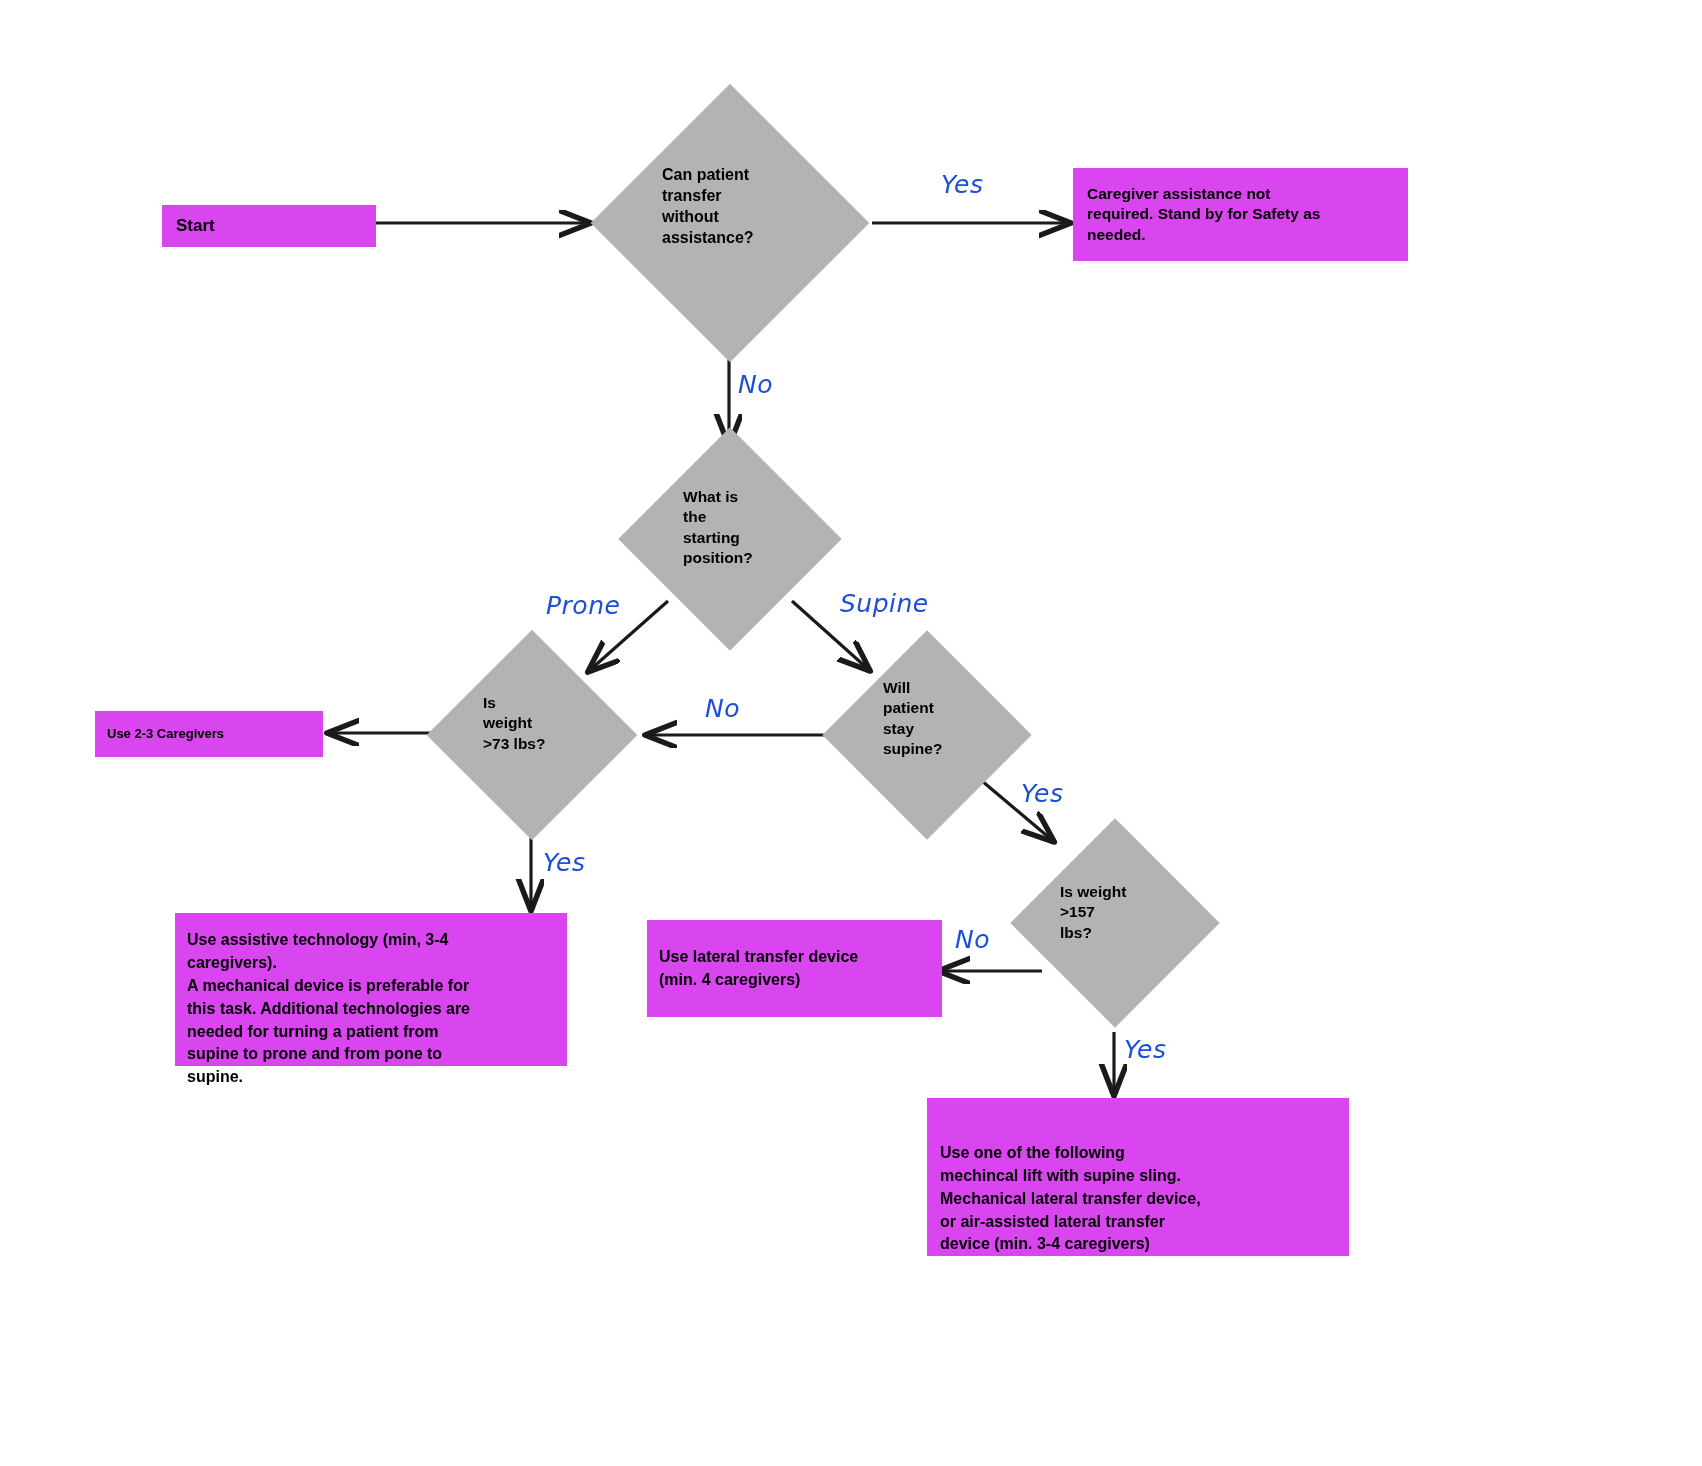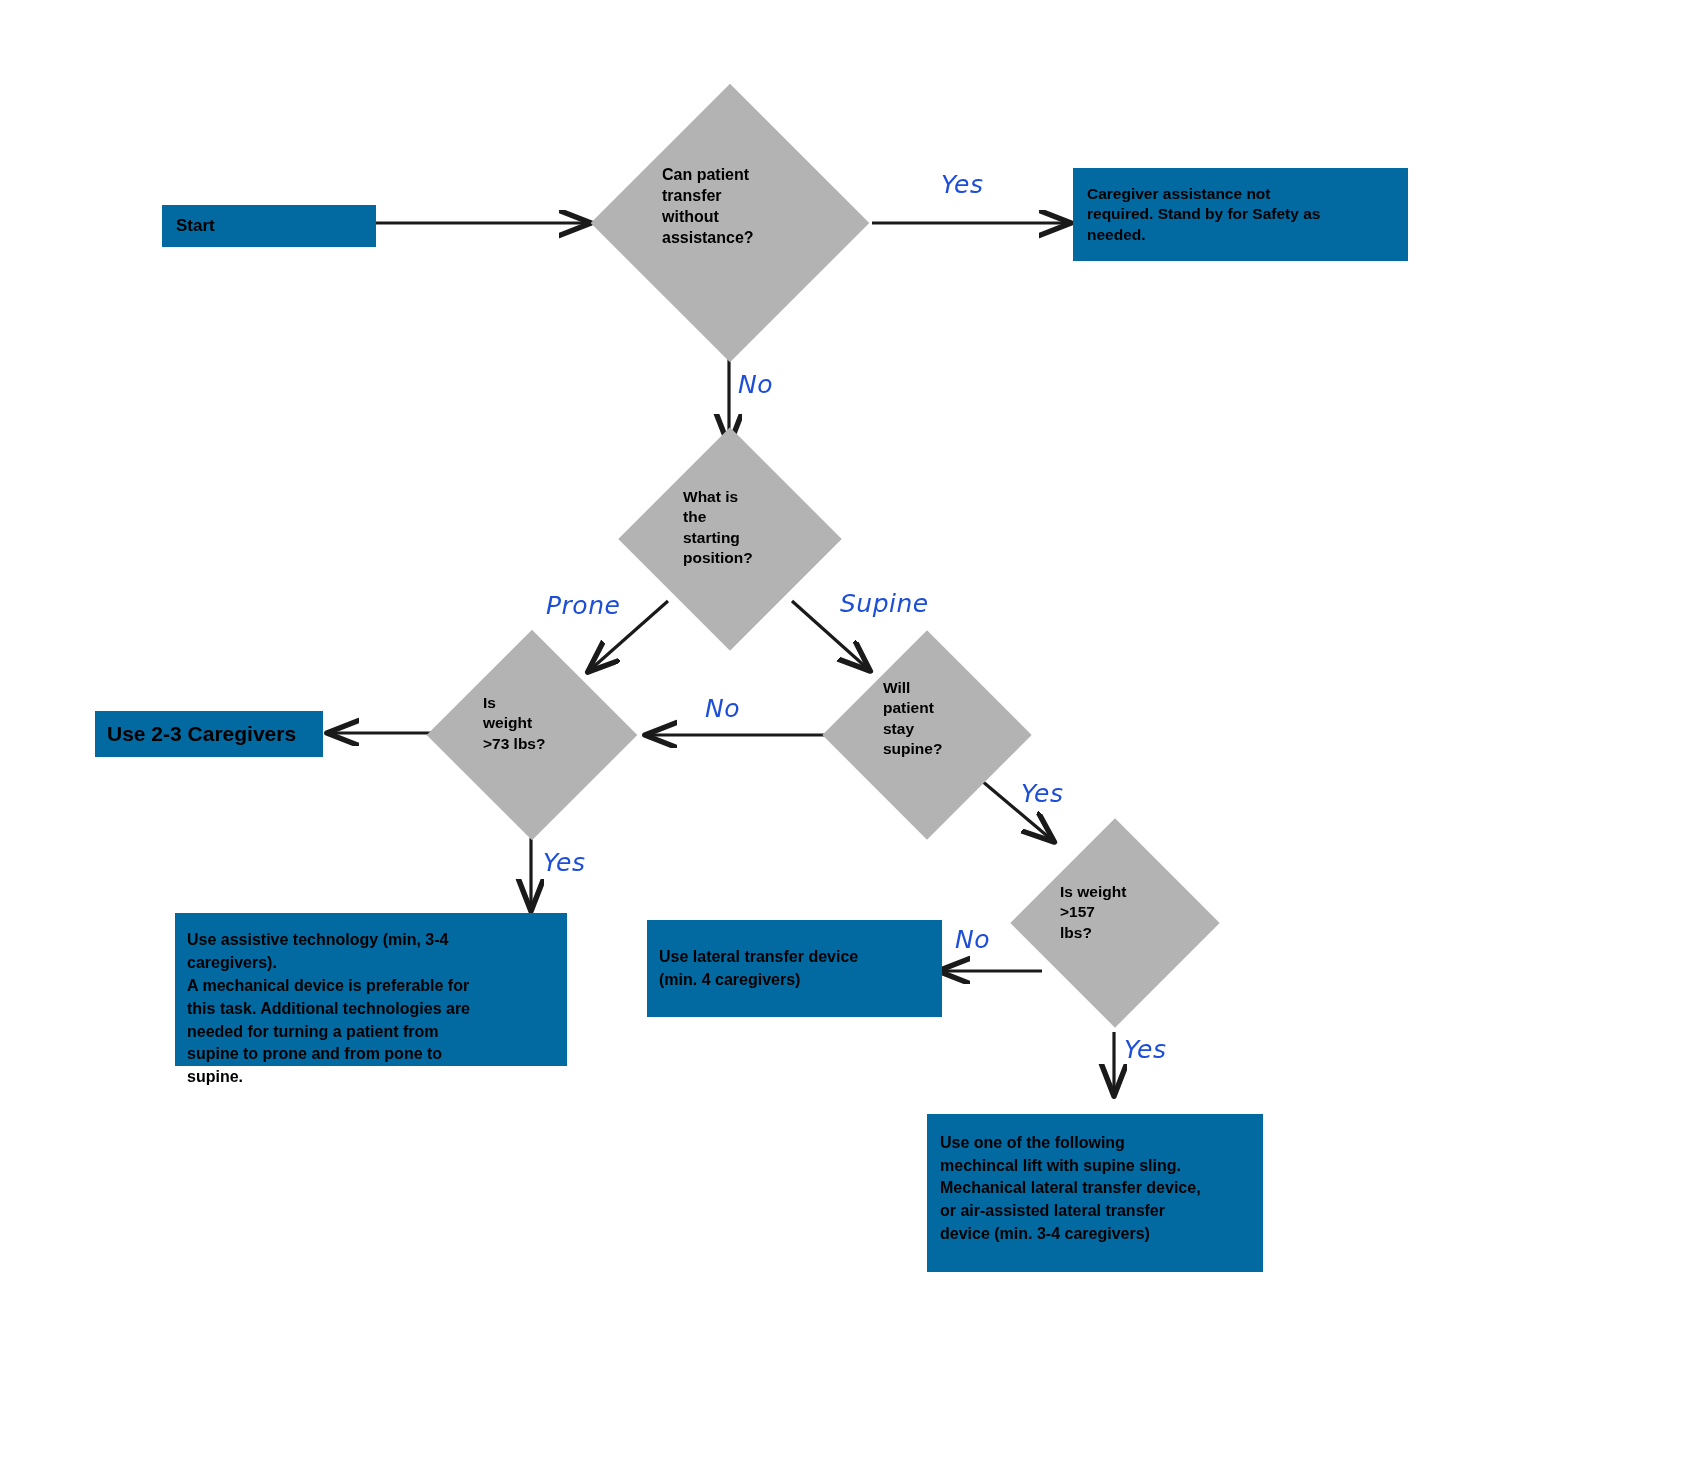--- a/index.html
+++ b/index.html
@@ -13,21 +13,21 @@
     height: 1466px;
     background: #ffffff;
     font-family: "Liberation Sans", sans-serif;
     overflow: hidden;
   }
 
   
   .node {
     position: absolute;
     box-sizing: border-box;
-    background: #0369a1;
+    background: #d946ef;
     color: #000000;
     font-weight: bold;
     font-family: "Liberation Sans", sans-serif;
     z-index: 3;
   }
 
   .rect {
     display: flex;
     align-items: center;
     justify-content: flex-start;
@@ -142,21 +142,21 @@
   </div>
 
   <div class="node diamond" style="left:425px; top:629px; width:213px; height:211px;">
     <div class="shape" style="width:149px; height:149px;"></div>
     <span class="txt" style="left:58px; top:64px; font-size:15.5px; text-align:left;">Is
 weight
 &gt;73 lbs?</span>
   </div>
 
   <div class="node rect" style="left:95px; top:711px; width:228px; height:46px; padding-left:12px;">
-    <span class="txt" style="font-size:21px;">Use 2-3 Caregivers</span>
+    <span class="txt" style="font-size:13px;">Use 2-3 Caregivers</span>
   </div>
 
   <div class="node diamond" style="left:821px; top:630px; width:211px; height:209px;">
     <div class="shape" style="width:148px; height:148px;"></div>
     <span class="txt" style="left:62px; top:48px; font-size:15.5px; text-align:left;">Will
 patient
 stay
 supine?</span>
   </div>
 
@@ -175,21 +175,21 @@
 needed for turning a patient from
 supine to prone and from pone to
 supine.</span>
   </div>
 
   <div class="node rect" style="left:647px; top:920px; width:295px; height:97px; padding-left:12px; padding-right:8px;">
     <span class="txt" style="font-size:16px; line-height:1.42;">Use lateral transfer device
 (min. 4 caregivers)</span>
   </div>
 
-  <div class="node rect" style="left:927px; top:1098px; width:336px; height:158px; padding-left:13px; padding-right:8px; align-items:flex-start; padding-top:18px;margin-top:16px;">
+  <div class="node rect" style="left:927px; top:1098px; width:422px; height:158px; padding-left:13px; padding-right:8px; align-items:flex-end; padding-top:18px;">
     <span class="txt" style="font-size:16px; line-height:1.42;">Use one of the following
 mechincal lift with supine sling.
 Mechanical lateral transfer device,
 or air-assisted lateral transfer
 device (min. 3-4 caregivers)</span>
   </div>
 
   <span class="edge-label" style="left:941px; top:170px; font-size:25px;">Yes</span>
 
   <span class="edge-label" style="left:738px; top:370px; font-size:25px;">No</span>

